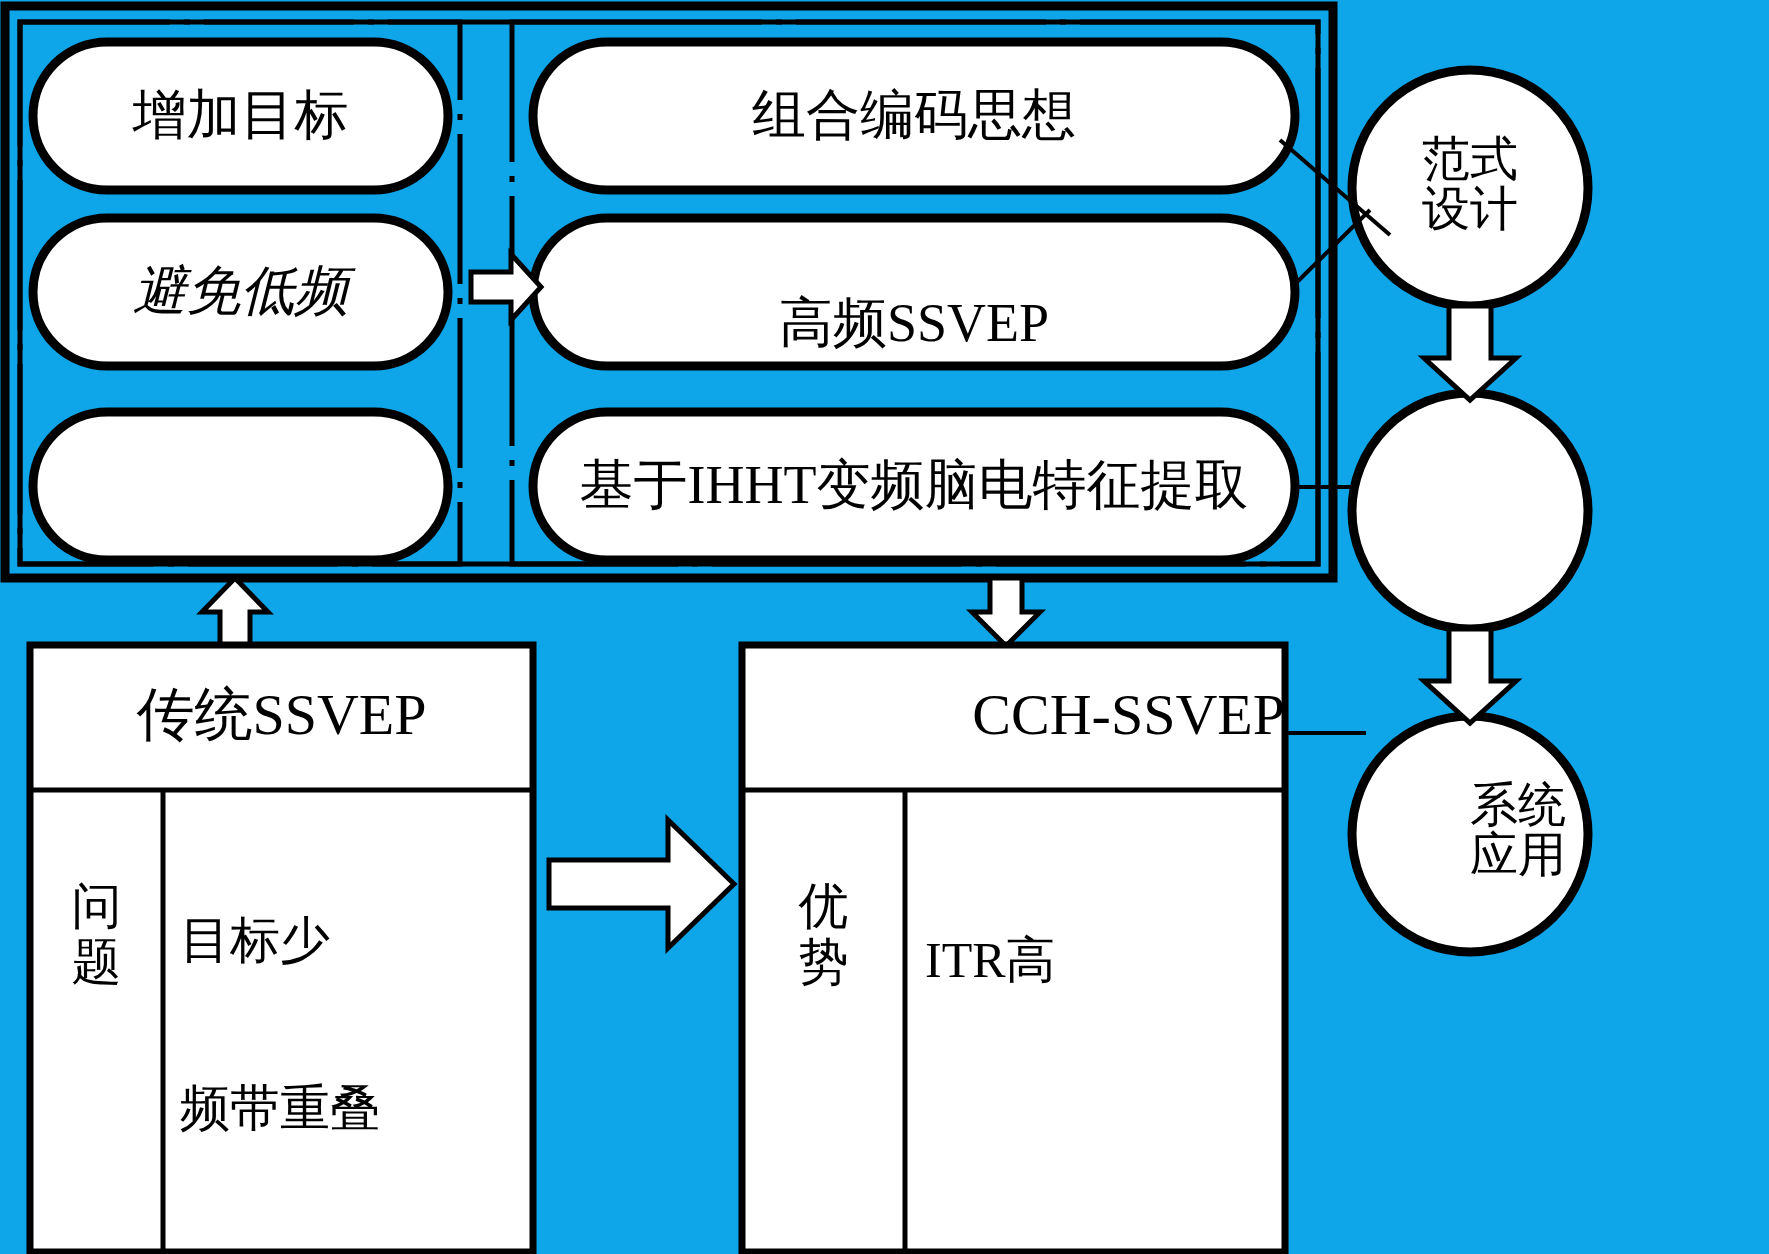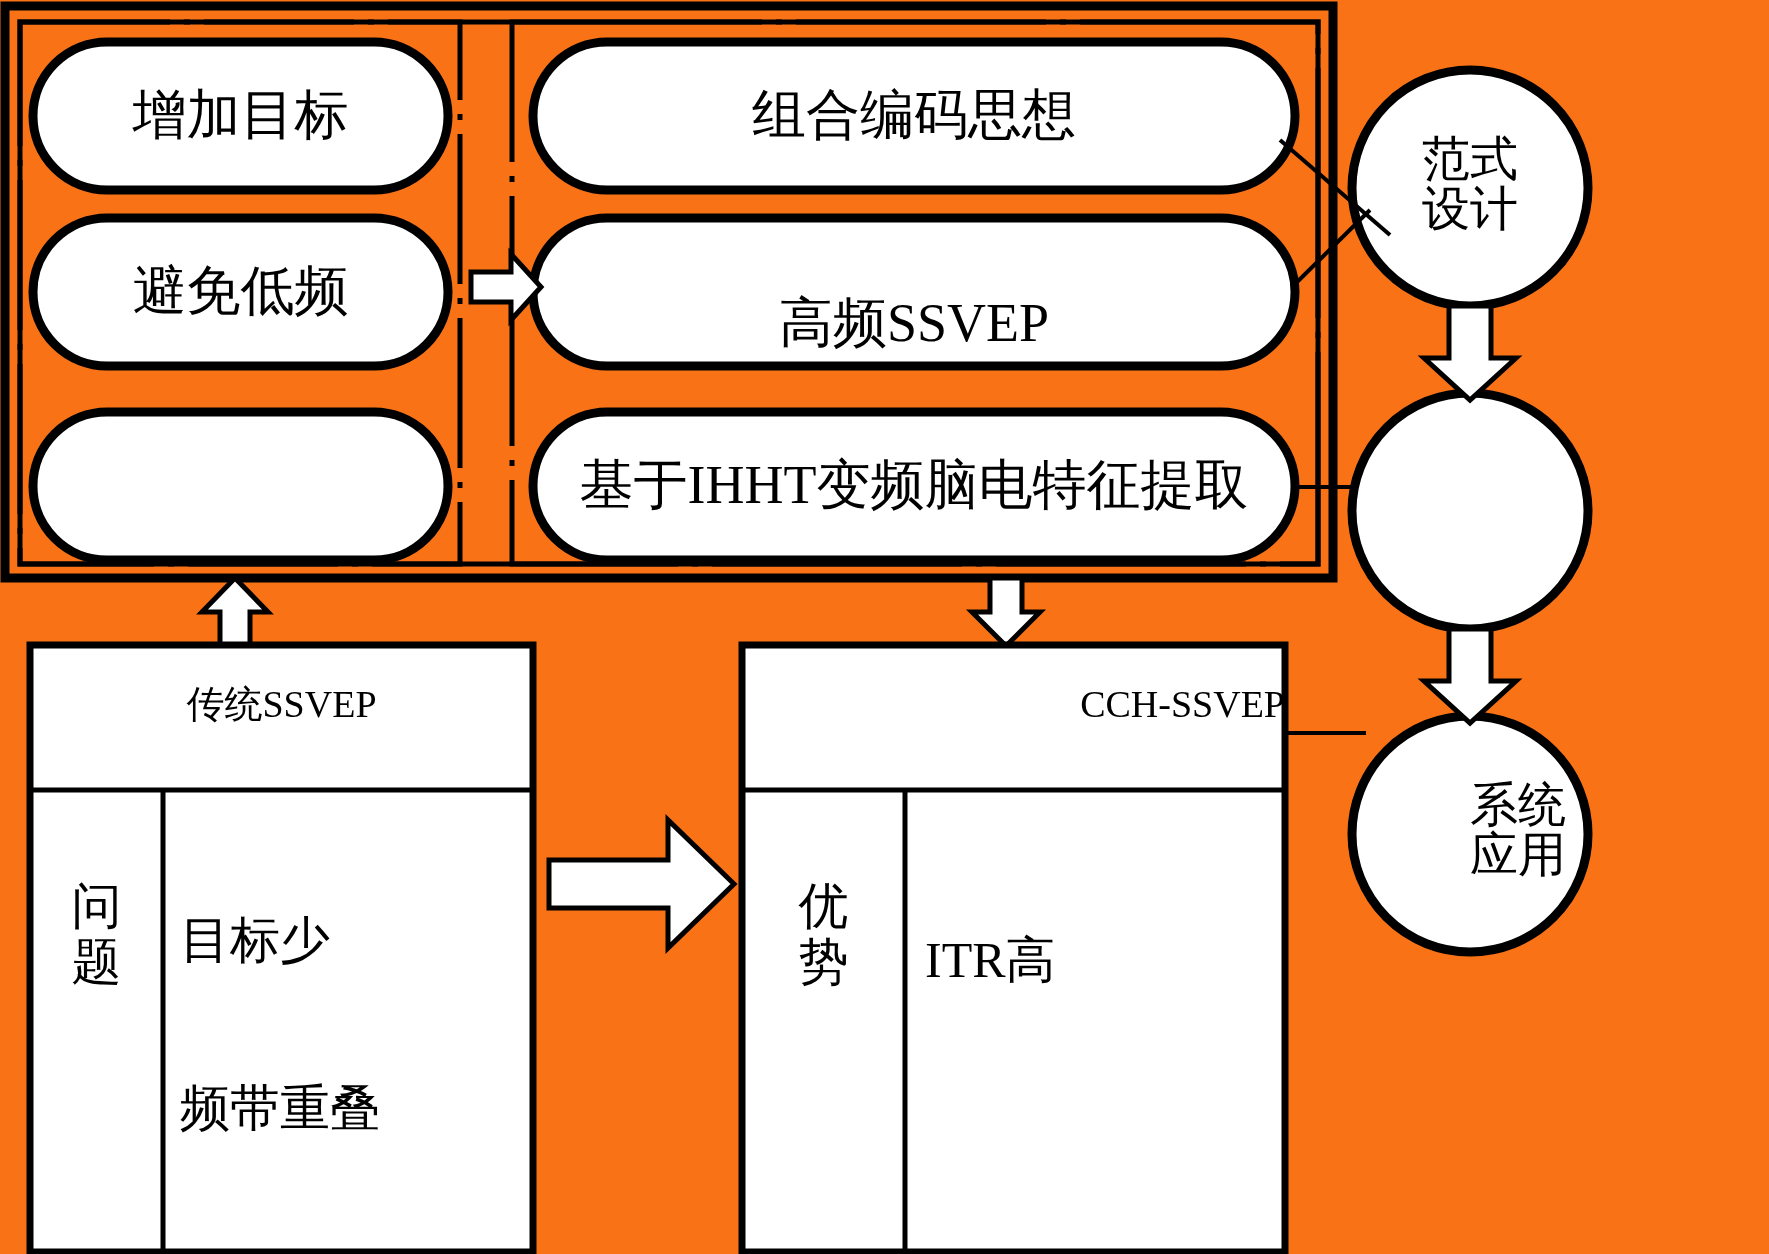--- a/index.html
+++ b/index.html
@@ -4,40 +4,40 @@
 <style>
   html, body {
     margin: 0;
     padding: 0;
     background: #ffffff;
   }
   #root {
     position: relative;
     width: 1769px;
     height: 1254px;
-    background: #f97316;
+    background: #0ea5e9;
     font-family: "Liberation Serif", "DejaVu Serif", serif;
     overflow: hidden;
   }
   svg#diagram {
     position: absolute;
     left: 0; top: 0;
     width: 1769px;
     height: 1254px;
   }
   .lbl {
     position: absolute;
     color: #000;
     text-align: center;
     white-space: pre;
     line-height: 1.02;
     pointer-events: none;
   }
   .big   { font-size: 54px; }
-  .huge  { font-size: 38px; }
+  .huge  { font-size: 58px; }
   .circ  { font-size: 48px; line-height: 1.05; }
   .list  { font-size: 50px; text-align: left; line-height: 1.12; }
   .vert  { font-size: 50px; line-height: 1.12; }
 </style>
 </head>
 <body>
 
 <div id="root">
 
   <svg id="diagram" viewBox="0 0 1769 1254">
@@ -81,21 +81,21 @@
     <line x1="163" y1="790" x2="163" y2="1252" stroke="#000" stroke-width="5"></line>
 
     <rect x="742" y="645" width="543" height="607" fill="#fff" stroke="#000" stroke-width="7"></rect>
     <line x1="742" y1="790" x2="1285" y2="790" stroke="#000" stroke-width="5"></line>
     <line x1="905" y1="790" x2="905" y2="1252" stroke="#000" stroke-width="5"></line>
 
     <polygon points="549,860 668,860 668,820 734,884 668,948 668,908 549,908" fill="#fff" stroke="#000" stroke-width="5"></polygon>
   </svg>
 
   <div class="lbl big" style="left:33px; top:88px; width:415px;">增加目标</div>
-  <div class="lbl big" style="left:33px; top:264px; width:415px;">避免低频</div>
+  <div class="lbl big" style="left:33px; top:264px; width:415px;font-style:italic;">避免低频</div>
 
   <div class="lbl big" style="left:533px; top:88px; width:762px;">组合编码思想</div>
   <div class="lbl big" style="left:533px; top:264px; width:762px;margin-top:32px;">高频SSVEP</div>
   <div class="lbl big" style="left:533px; top:458px; width:762px;">基于IHHT变频脑电特征提取</div>
 
   <div class="lbl circ" style="left:1352px; top:134px; width:236px;font-family:Liberation Serif, serif;">范式
 设计</div>
   <div class="lbl circ" style="left:1400px; top:780px; width:236px;">系统
 应用</div>
 

